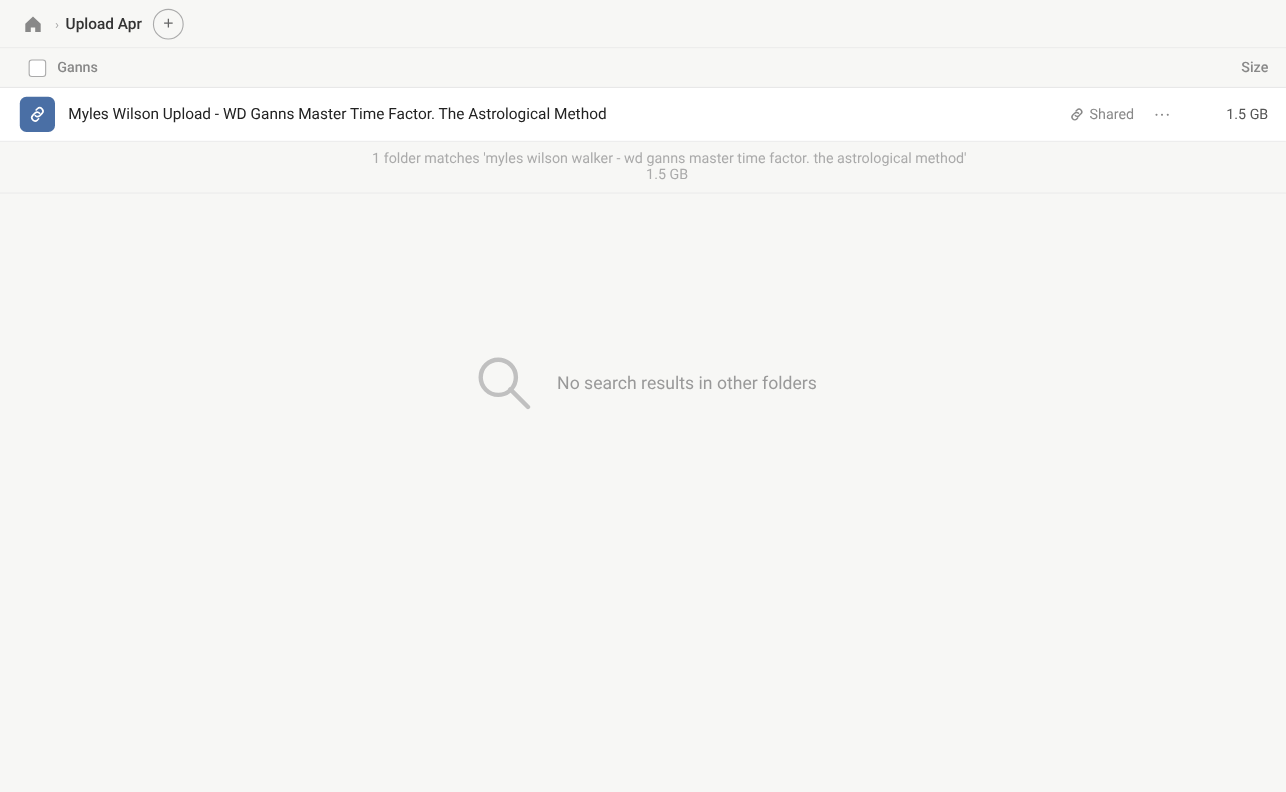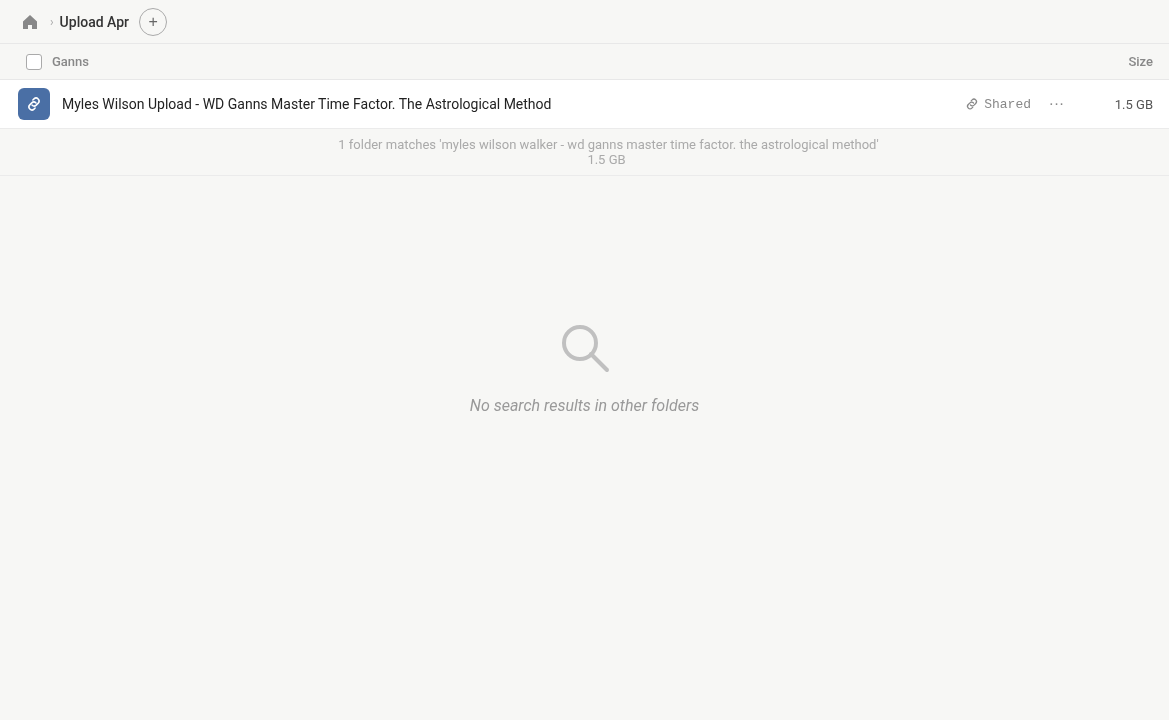--- a/index.html
+++ b/index.html
@@ -141,21 +141,20 @@
       padding-left: 10px;
     }
 
     .shared-label {
       display: flex;
       align-items: center;
       gap: 5px;
       color: #888;
       font-size: 13px;
       margin-right: 12px;
-      font-family: Liberation Mono, monospace;
     }
 
     .more-btn {
       width: 28px;
       height: 28px;
       display: flex;
       align-items: center;
       justify-content: center;
       border-radius: 4px;
       cursor: pointer;
@@ -182,26 +181,25 @@
     }
 
     .match-size {
       font-size: 13px;
       color: #aaa;
       padding-right: 4px;
     }
 
     .empty-state {
       display: flex;
-      flex-direction: column;
+      flex-direction: row;
       align-items: center;
       justify-content: center;
       padding-top: 140px;
       gap: 16px;
-      font-style: italic;
     }
 
     .search-icon-large {
       width: 64px;
       height: 64px;
       position: relative;
     }
 
     .no-results-text {
       font-size: 16px;

